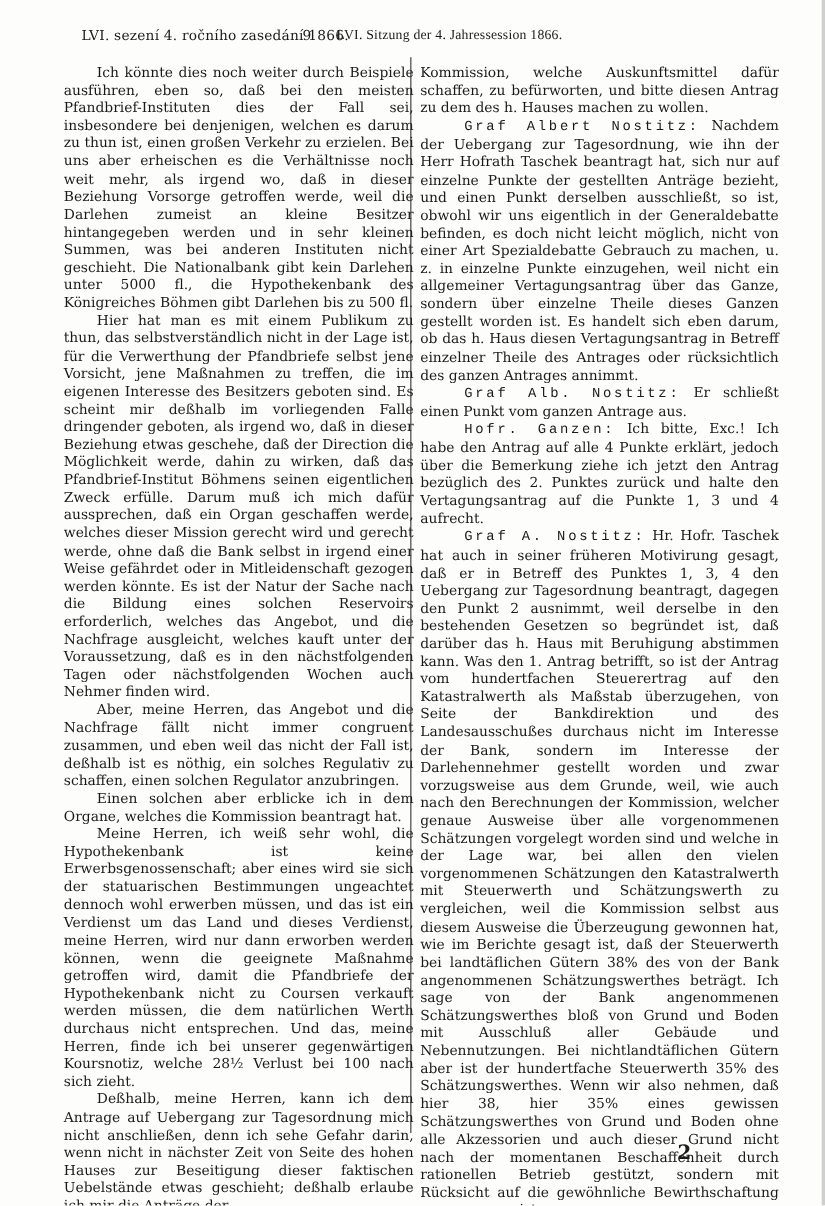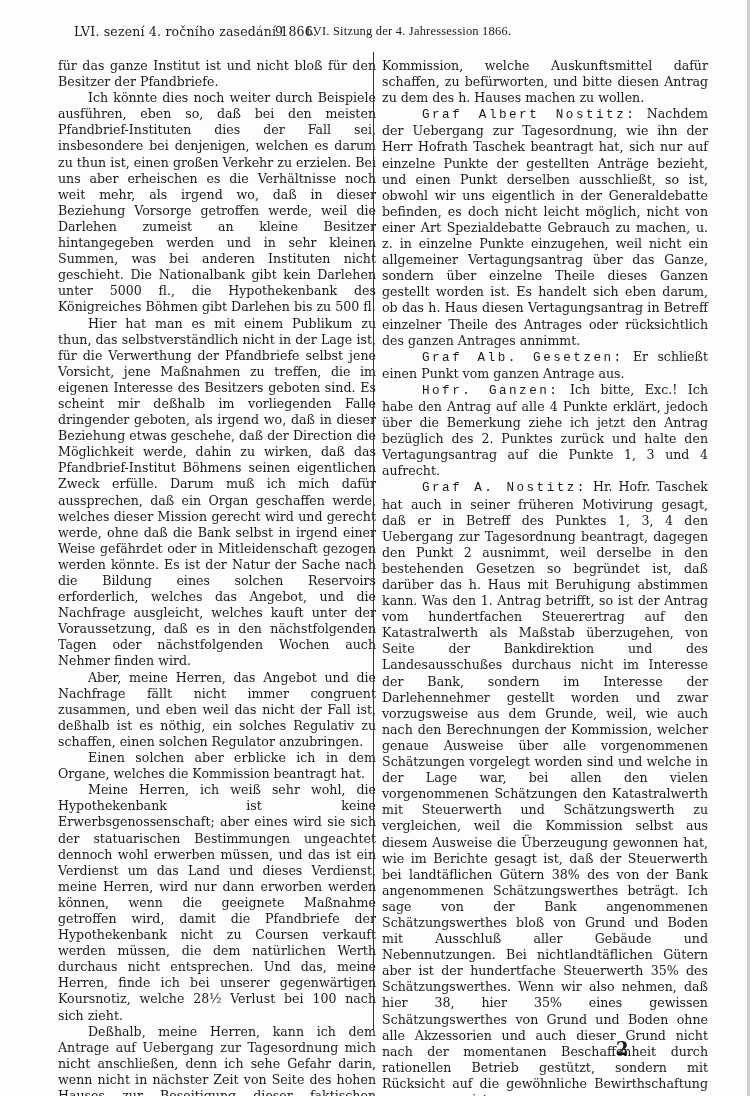--- a/index.html
+++ b/index.html
@@ -40,40 +40,39 @@
 
 <div class="page-edge"></div>
 
 <div class="header">
   <span class="left">LVI. sezení 4. ročního zasedání 1866.</span>
   <span class="num">9</span>
   <span class="right">LVI. Sitzung der 4. Jahressession 1866.</span>
 </div>
 
 <div class="col col-left">
-  <p>für das ganze Institut ist und nicht bloß für den Besitzer der Pfandbriefe.</p>
   <p class="indent">Ich könnte dies noch weiter durch Beispiele ausführen, eben so, daß bei den meisten Pfandbrief-Instituten dies der Fall sei, insbesondere bei denjenigen, welchen es darum zu thun ist, einen großen Verkehr zu erzielen. Bei uns aber erheischen es die Verhältnisse noch weit mehr, als irgend wo, daß in dieser Beziehung Vorsorge getroffen werde, weil die Darlehen zumeist an kleine Besitzer hintangegeben werden und in sehr kleinen Summen, was bei anderen Instituten nicht geschieht. Die Nationalbank gibt kein Darlehen unter 5000 fl., die Hypothekenbank des Königreiches Böhmen gibt Darlehen bis zu 500 fl.</p>
   <p class="indent">Hier hat man es mit einem Publikum zu thun, das selbstverständlich nicht in der Lage ist, für die Verwerthung der Pfandbriefe selbst jene Vorsicht, jene Maßnahmen zu treffen, die im eigenen Interesse des Besitzers geboten sind. Es scheint mir deßhalb im vorliegenden Falle dringender geboten, als irgend wo, daß in dieser Beziehung etwas geschehe, daß der Direction die Möglichkeit werde, dahin zu wirken, daß das Pfandbrief-Institut Böhmens seinen eigentlichen Zweck erfülle. Darum muß ich mich dafür aussprechen, daß ein Organ geschaffen werde, welches dieser Mission gerecht wird und gerecht werde, ohne daß die Bank selbst in irgend einer Weise gefährdet oder in Mitleidenschaft gezogen werden könnte. Es ist der Natur der Sache nach die Bildung eines solchen Reservoirs erforderlich, welches das Angebot, und die Nachfrage ausgleicht, welches kauft unter der Voraussetzung, daß es in den nächstfolgenden Tagen oder nächstfolgenden Wochen auch Nehmer finden wird.</p>
   <p class="indent">Aber, meine Herren, das Angebot und die Nachfrage fällt nicht immer congruent zusammen, und eben weil das nicht der Fall ist, deßhalb ist es nöthig, ein solches Regulativ zu schaffen, einen solchen Regulator anzubringen.</p>
   <p class="indent">Einen solchen aber erblicke ich in dem Organe, welches die Kommission beantragt hat.</p>
   <p class="indent">Meine Herren, ich weiß sehr wohl, die Hypothekenbank ist keine Erwerbsgenossenschaft; aber eines wird sie sich der statuarischen Bestimmungen ungeachtet dennoch wohl erwerben müssen, und das ist ein Verdienst um das Land und dieses Verdienst, meine Herren, wird nur dann erworben werden können, wenn die geeignete Maßnahme getroffen wird, damit die Pfandbriefe der Hypothekenbank nicht zu Coursen verkauft werden müssen, die dem natürlichen Werth durchaus nicht entsprechen. Und das, meine Herren, finde ich bei unserer gegenwärtigen Koursnotiz, welche 28½ Verlust bei 100 nach sich zieht.</p>
   <p class="indent">Deßhalb, meine Herren, kann ich dem Antrage auf Uebergang zur Tagesordnung mich nicht anschließen, denn ich sehe Gefahr darin, wenn nicht in nächster Zeit von Seite des hohen Hauses zur Beseitigung dieser faktischen Uebelstände etwas geschieht; deßhalb erlaube ich mir die Anträge der</p>
 </div>
 
 <div class="divider"></div>
 
 <div class="col col-right">
   <p>
     <span>Kommission, welche Auskunftsmittel dafür schaffen, zu befürworten, und bitte diesen Antrag zu dem des h. Hauses machen zu wollen.</span>
   </p>
   <p class="speaker">
     <span class="spaced">Graf Albert Nostitz:</span><span> Nachdem der Uebergang zur Tagesordnung, wie ihn der Herr Hofrath Taschek beantragt hat, sich nur auf einzelne Punkte der gestellten Anträge bezieht, und einen Punkt derselben ausschließt, so ist, obwohl wir uns eigentlich in der Generaldebatte befinden, es doch nicht leicht möglich, nicht von einer Art Spezialdebatte Gebrauch zu machen, u. z. in einzelne Punkte einzugehen, weil nicht ein allgemeiner Vertagungsantrag über das Ganze, sondern über einzelne Theile dieses Ganzen gestellt worden ist. Es handelt sich eben darum, ob das h. Haus diesen Vertagungsantrag in Betreff einzelner Theile des Antrages oder rücksichtlich des ganzen Antrages annimmt.</span>
   </p>
   <p class="speaker">
-    <span class="spaced">Graf Alb. Gesetzen:</span><span> Er schließt einen Punkt vom ganzen Antrage aus.</span>
+    <span class="spaced">Graf Alb. Nostitz:</span><span> Er schließt einen Punkt vom ganzen Antrage aus.</span>
   </p>
   <p class="speaker">
     <span class="spaced">Hofr. Ganzen:</span><span> Ich bitte, Exc.! Ich habe den Antrag auf alle 4 Punkte erklärt, jedoch über die Bemerkung ziehe ich jetzt den Antrag bezüglich des 2. Punktes zurück und halte den Vertagungsantrag auf die Punkte 1, 3 und 4 aufrecht.</span>
   </p>
   <p class="speaker">
     <span class="spaced">Graf A. Nostitz:</span><span> Hr. Hofr. Taschek hat auch in seiner früheren Motivirung gesagt, daß er in Betreff des Punktes 1, 3, 4 den Uebergang zur Tagesordnung beantragt, dagegen den Punkt 2 ausnimmt, weil derselbe in den bestehenden Gesetzen so begründet ist, daß darüber das h. Haus mit Beruhigung abstimmen kann. Was den 1. Antrag betrifft, so ist der Antrag vom hundertfachen Steuerertrag auf den Katastralwerth als Maßstab überzugehen, von Seite der Bankdirektion und des Landesausschußes durchaus nicht im Interesse der Bank, sondern im Interesse der Darlehennehmer gestellt worden und zwar vorzugsweise aus dem Grunde, weil, wie auch nach den Berechnungen der Kommission, welcher genaue Ausweise über alle vorgenommenen Schätzungen vorgelegt worden sind und welche in der Lage war, bei allen den vielen vorgenommenen Schätzungen den Katastralwerth mit Steuerwerth und Schätzungswerth zu vergleichen, weil die Kommission selbst aus diesem Ausweise die Überzeugung gewonnen hat, wie im Berichte gesagt ist, daß der Steuerwerth bei landtäflichen Gütern 38% des von der Bank angenommenen Schätzungswerthes beträgt. Ich sage von der Bank angenommenen Schätzungswerthes bloß von Grund und Boden mit Ausschluß aller Gebäude und Nebennutzungen. Bei nichtlandtäflichen Gütern aber ist der hundertfache Steuerwerth 35% des Schätzungswerthes. Wenn wir also nehmen, daß hier 38, hier 35% eines gewissen Schätzungswerthes von Grund und Boden ohne alle Akzessorien und auch dieser Grund nicht nach der momentanen Beschaffenheit durch rationellen Betrieb gestützt, sondern mit Rücksicht auf die gewöhnliche Bewirthschaftung angenommen ist,</span>
   </p>
 </div>
 
 <div class="signature">2</div>

